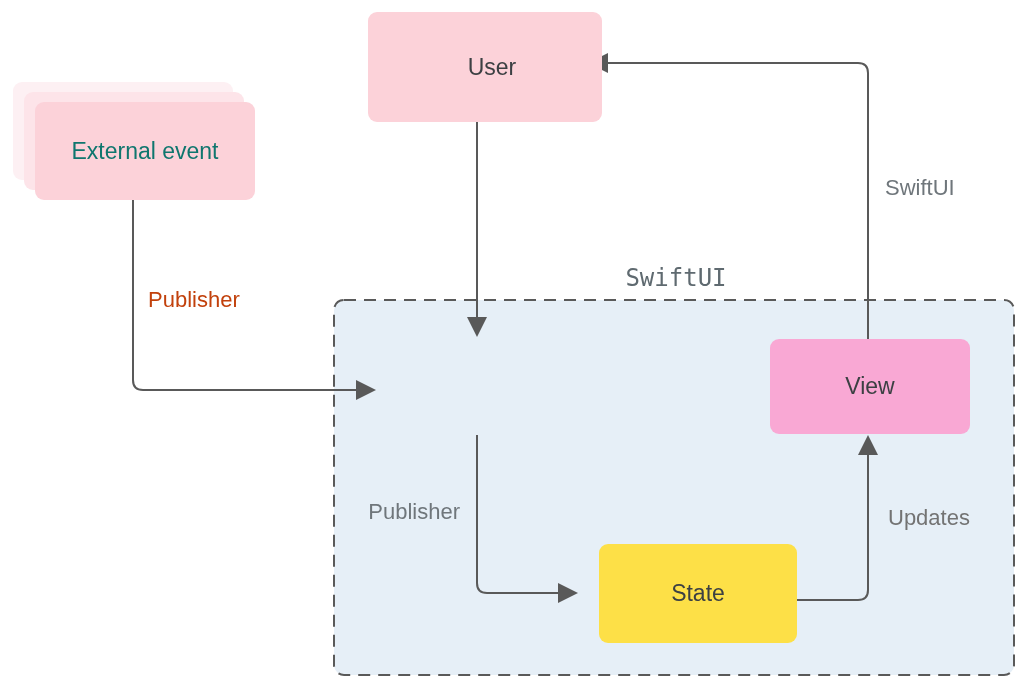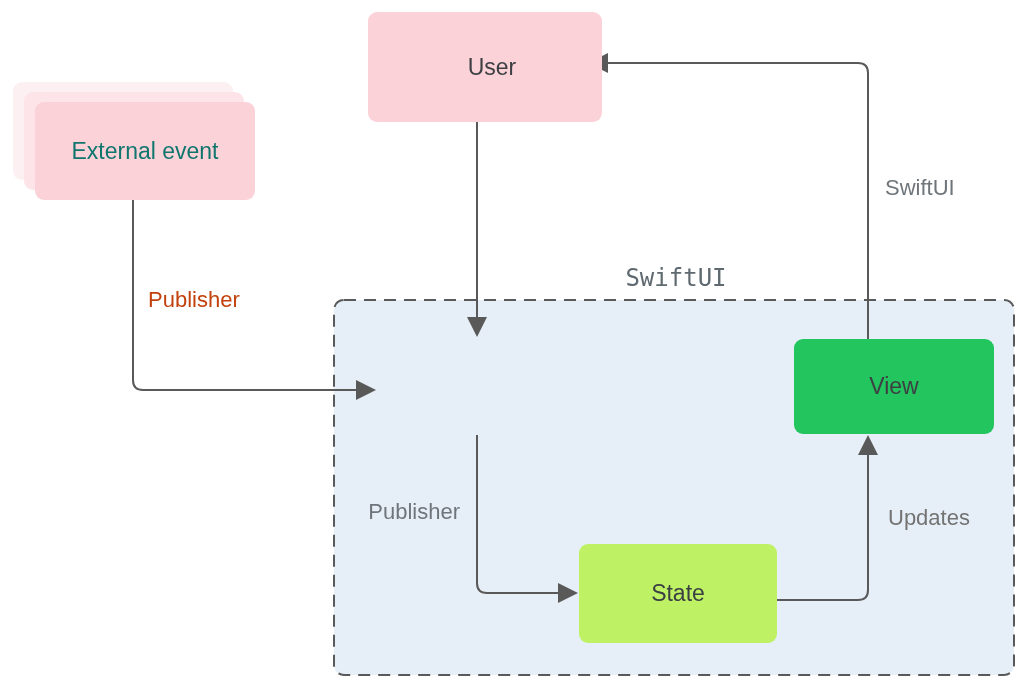--- a/index.html
+++ b/index.html
@@ -92,25 +92,25 @@
   <div class="node ext-mid" style="background-color: rgb(253, 228, 233);"></div>
   <div class="node ext-front" style="background-color: rgb(252, 210, 217);">
     <span style="color: #0f766e;">External event</span>
   </div>
 
   <div class="node node-user" style="background-color: rgb(252, 210, 217);">
     <span style="color: rgb(60, 64, 67);">User</span>
   </div>
 
 
-  <div class="node node-view" style="background-color: #22c55e; margin-left: 24px;">
+  <div class="node node-view" style="background-color: #f9a8d4;">
     <span style="color: rgb(60, 64, 67);">View</span>
   </div>
 
-  <div class="node node-state" style="background-color: #bef264;">
+  <div class="node node-state" style="background-color: #fde047; margin-left: 20px;">
     <span style="color: rgb(60, 64, 67);">State</span>
   </div>
 
 
   <div class="edge-label lbl-publisher" style="color: #c2410c;">Publisher</div>
 
   <div class="edge-label lbl-render" style="color: rgb(111, 118, 123);">SwiftUI</div>
 
   <div class="edge-label lbl-mutation" style="color: rgb(111, 118, 123);">Publisher</div>
 

